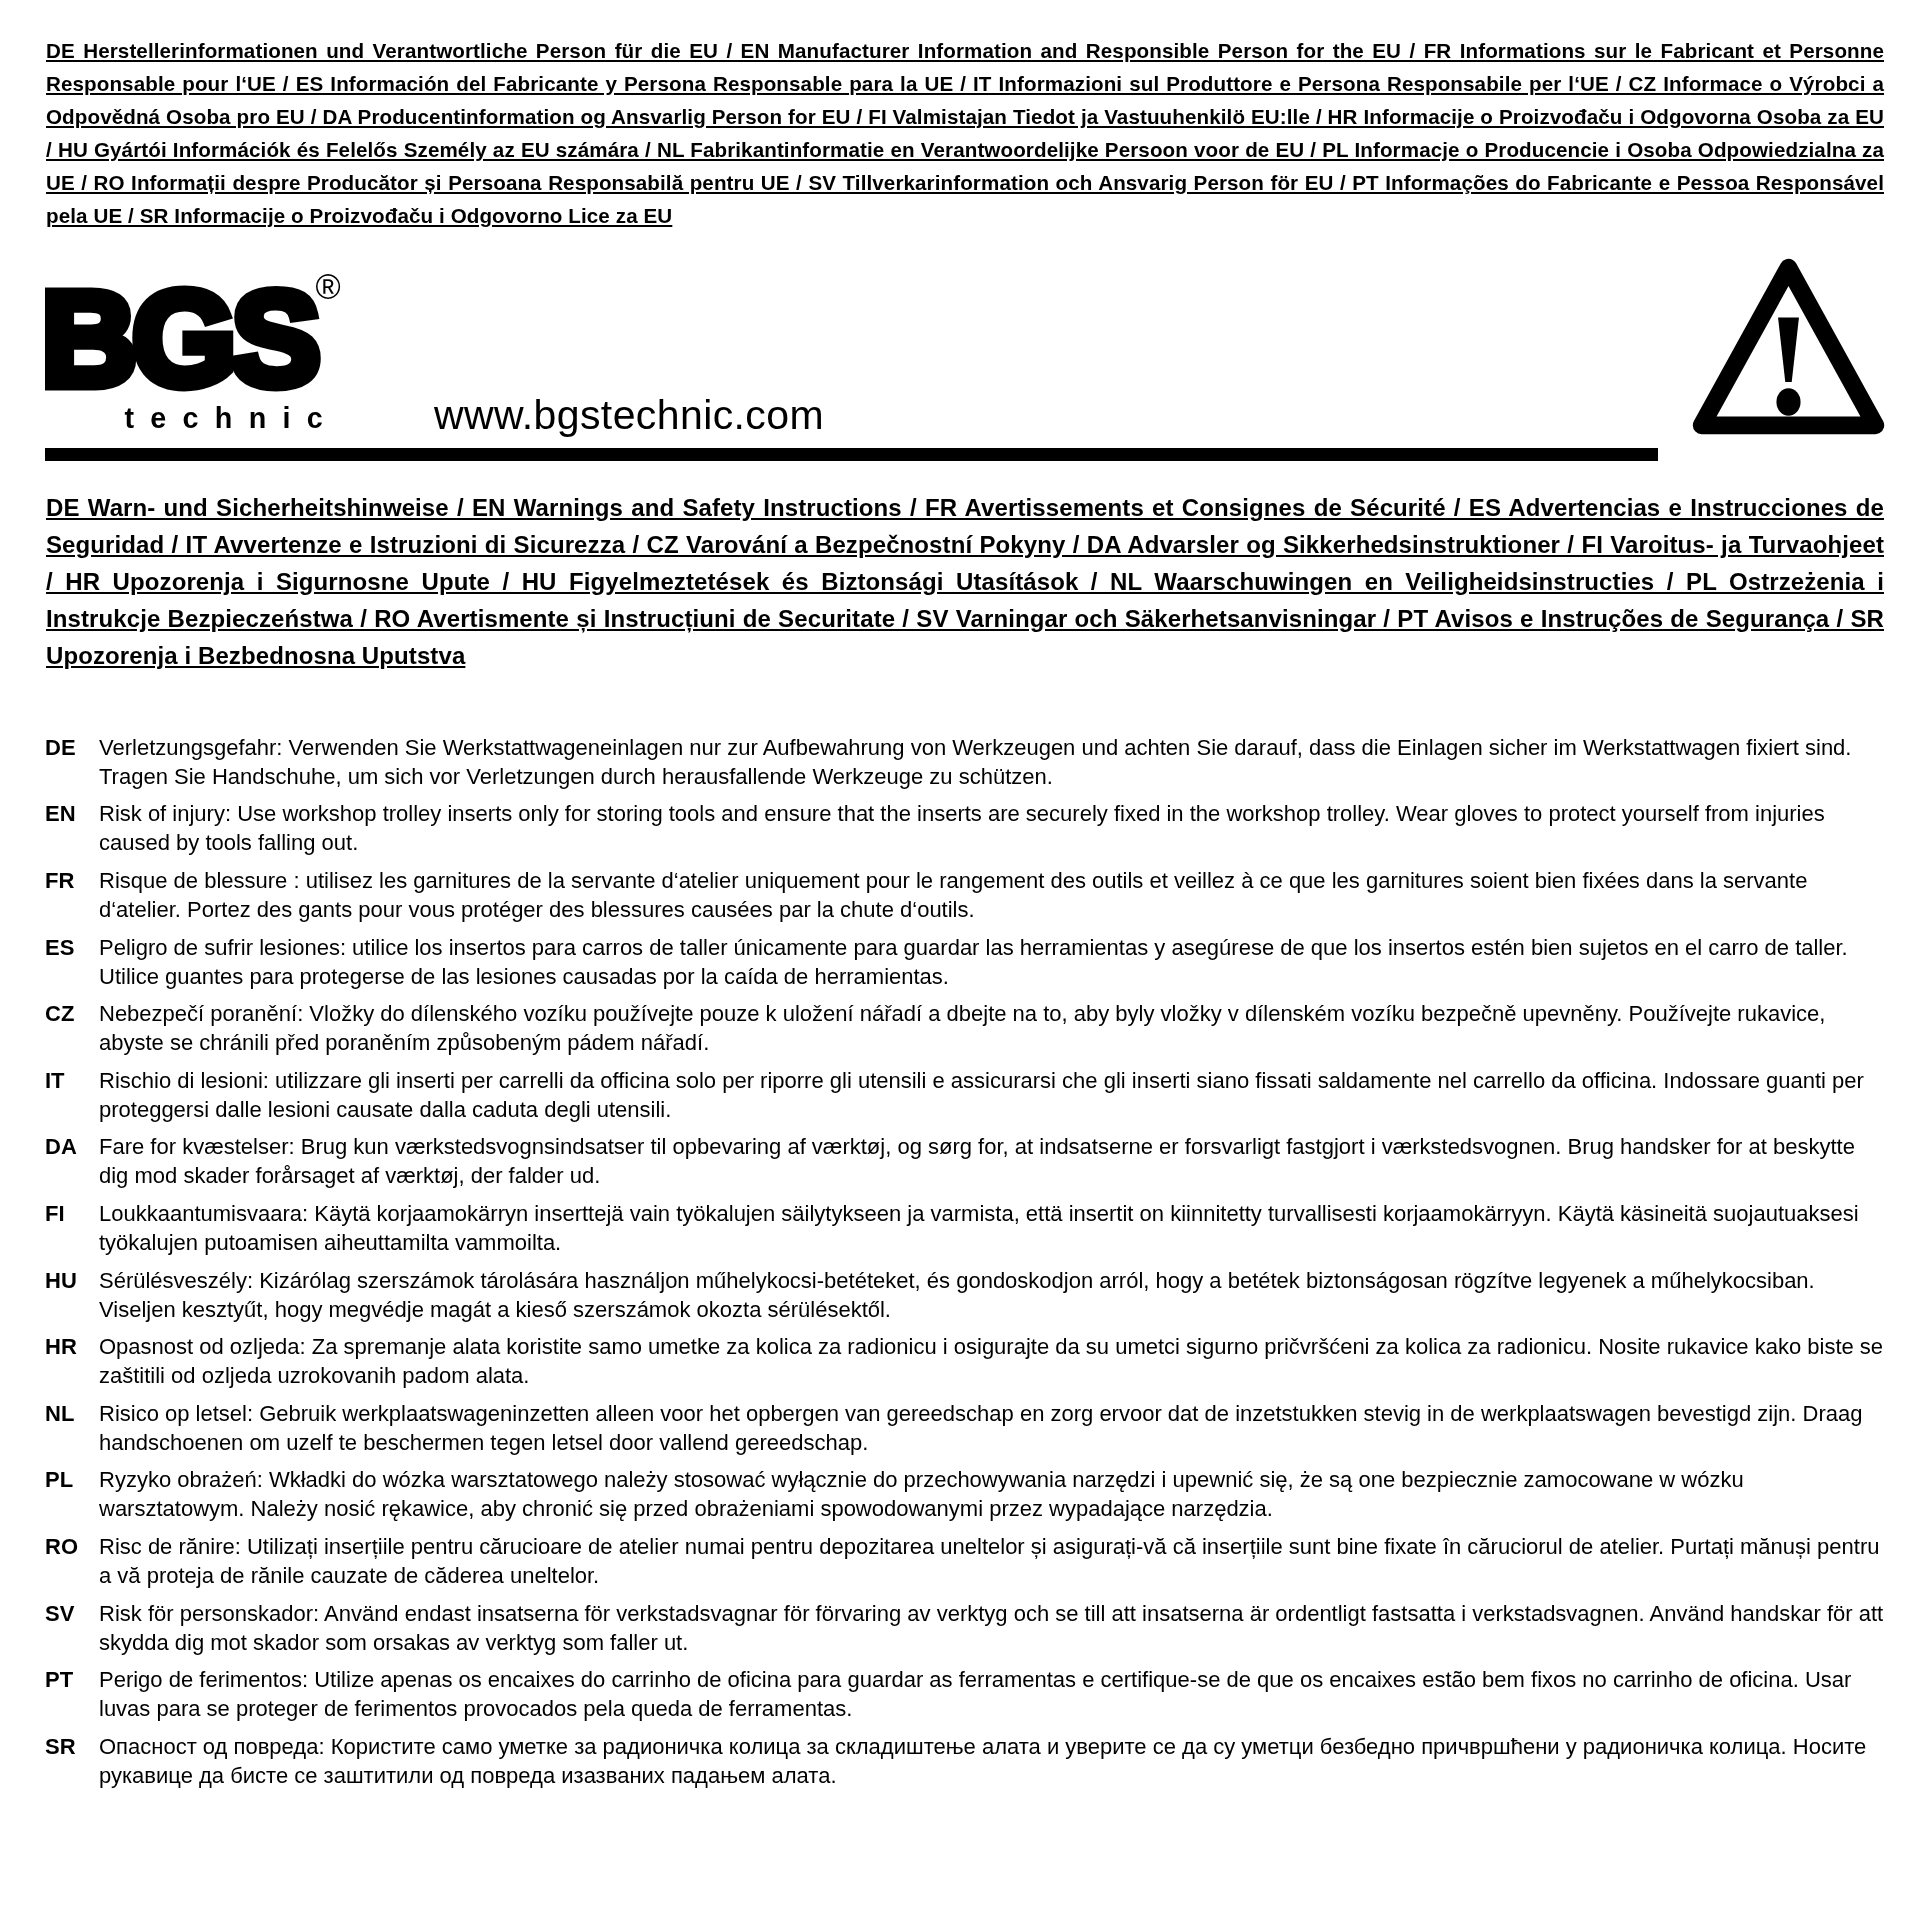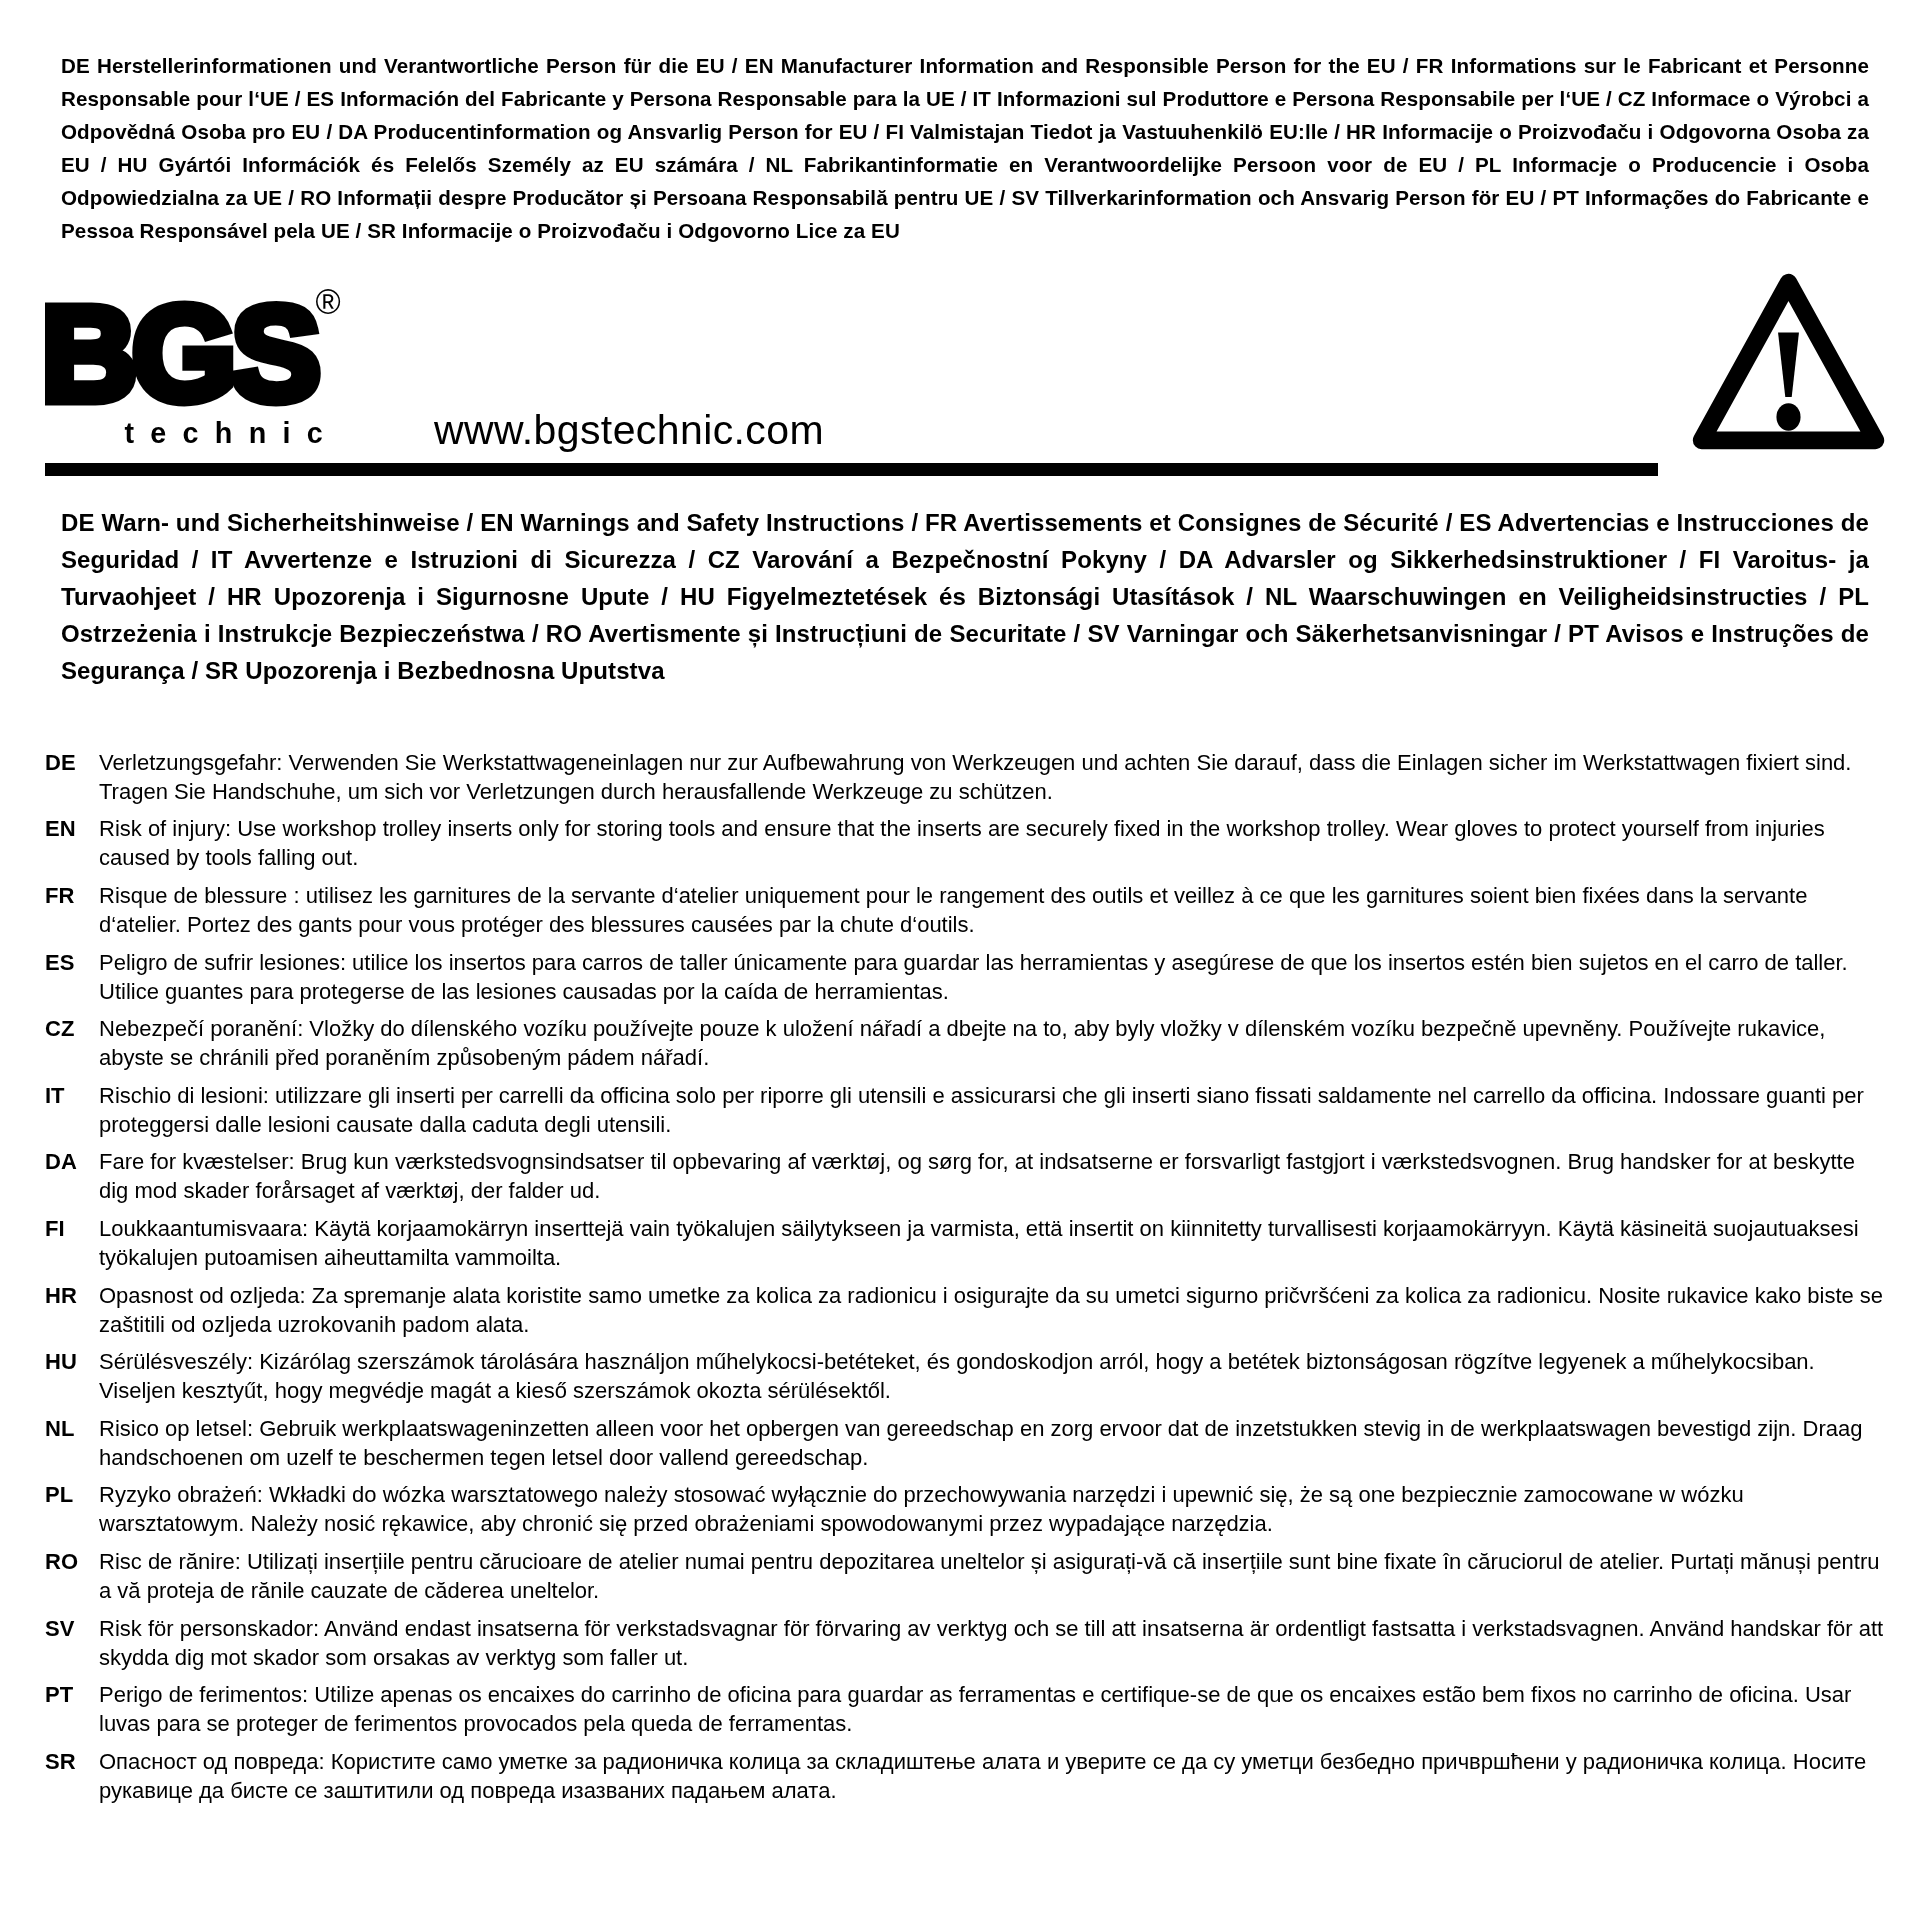--- a/index.html
+++ b/index.html
@@ -14,26 +14,27 @@
     font-family: "Liberation Sans", sans-serif;
     color: #000000;
   }
   .page {
     box-sizing: border-box;
     width: 1930px;
     height: 1930px;
     padding: 33px 45px 0 45px;
   }
   .hdr {
-    margin: 16px;
+    margin: 1px;
     font-weight: bold;
     font-size: 20.6px;
     line-height: 33px;
     text-align: justify;
     letter-spacing: 0.1px;
+    text-decoration: underline;
   }
   .hdr2 {
     margin-top: 28px;
     font-size: 24px;
     line-height: 37px;
   }
   .brand-row {
     display: flex;
     align-items: flex-end;
     margin-top: 20px;
@@ -140,26 +141,26 @@
     </div>
     <div class="warn-item">
       <span class="code">DA</span>
       <span class="text">Fare for kvæstelser: Brug kun værkstedsvognsindsatser til opbevaring af værktøj, og sørg for, at indsatserne er forsvarligt fastgjort i værkstedsvognen. Brug handsker for at beskytte dig mod skader forårsaget af værktøj, der falder ud.</span>
     </div>
     <div class="warn-item">
       <span class="code">FI</span>
       <span class="text">Loukkaantumisvaara: Käytä korjaamokärryn inserttejä vain työkalujen säilytykseen ja varmista, että insertit on kiinnitetty turvallisesti korjaamokärryyn. Käytä käsineitä suojautuaksesi työkalujen putoamisen aiheuttamilta vammoilta.</span>
     </div>
     <div class="warn-item">
+      <span class="code">HU</span>
+      <span class="text">Sérülésveszély: Kizárólag szerszámok tárolására használjon műhelykocsi-betéteket, és gondoskodjon arról, hogy a betétek biztonságosan rögzítve legyenek a műhelykocsiban. Viseljen kesztyűt, hogy megvédje magát a kieső szerszámok okozta sérülésektől.</span>
+    </div>
+    <div class="warn-item">
       <span class="code">HR</span>
       <span class="text">Opasnost od ozljeda: Za spremanje alata koristite samo umetke za kolica za radionicu i osigurajte da su umetci sigurno pričvršćeni za kolica za radionicu. Nosite rukavice kako biste se zaštitili od ozljeda uzrokovanih padom alata.</span>
-    </div>
-    <div class="warn-item">
-      <span class="code">HU</span>
-      <span class="text">Sérülésveszély: Kizárólag szerszámok tárolására használjon műhelykocsi-betéteket, és gondoskodjon arról, hogy a betétek biztonságosan rögzítve legyenek a műhelykocsiban. Viseljen kesztyűt, hogy megvédje magát a kieső szerszámok okozta sérülésektől.</span>
     </div>
     <div class="warn-item">
       <span class="code">NL</span>
       <span class="text">Risico op letsel: Gebruik werkplaatswageninzetten alleen voor het opbergen van gereedschap en zorg ervoor dat de inzetstukken stevig in de werkplaatswagen bevestigd zijn. Draag handschoenen om uzelf te beschermen tegen letsel door vallend gereedschap.</span>
     </div>
     <div class="warn-item">
       <span class="code">PL</span>
       <span class="text">Ryzyko obrażeń: Wkładki do wózka warsztatowego należy stosować wyłącznie do przechowywania narzędzi i upewnić się, że są one bezpiecznie zamocowane w wózku warsztatowym. Należy nosić rękawice, aby chronić się przed obrażeniami spowodowanymi przez wypadające narzędzia.</span>
     </div>
     <div class="warn-item">

